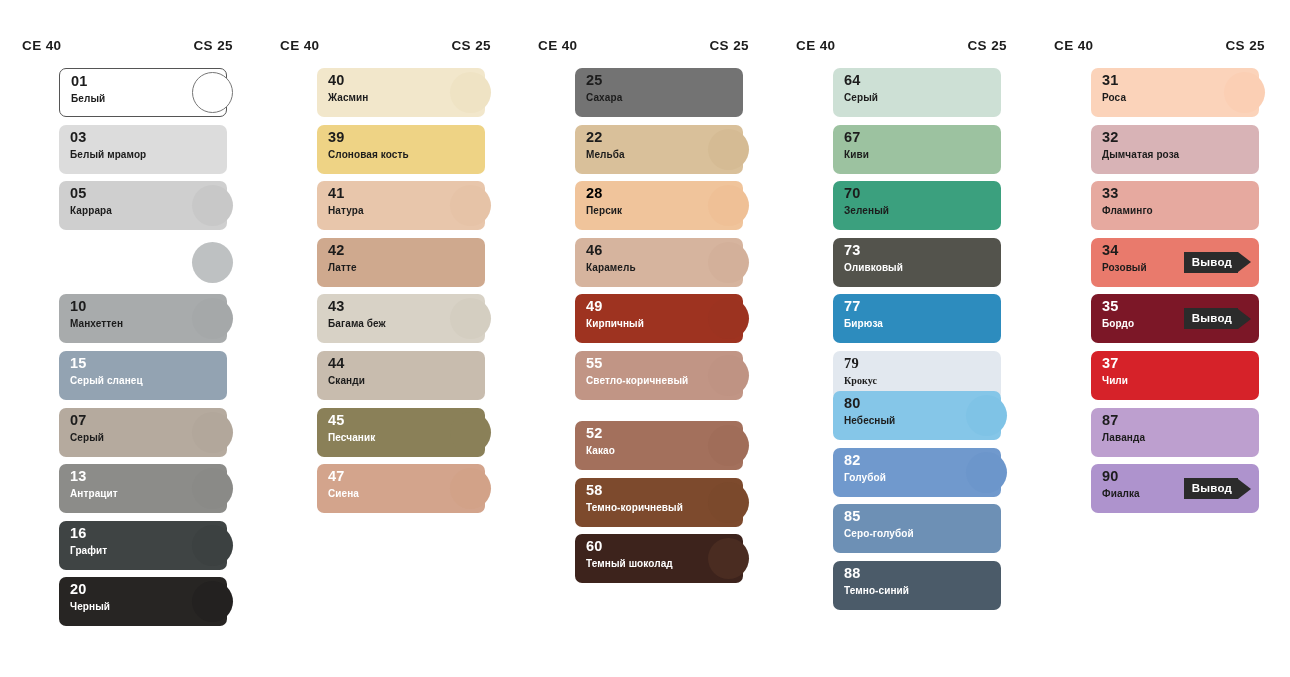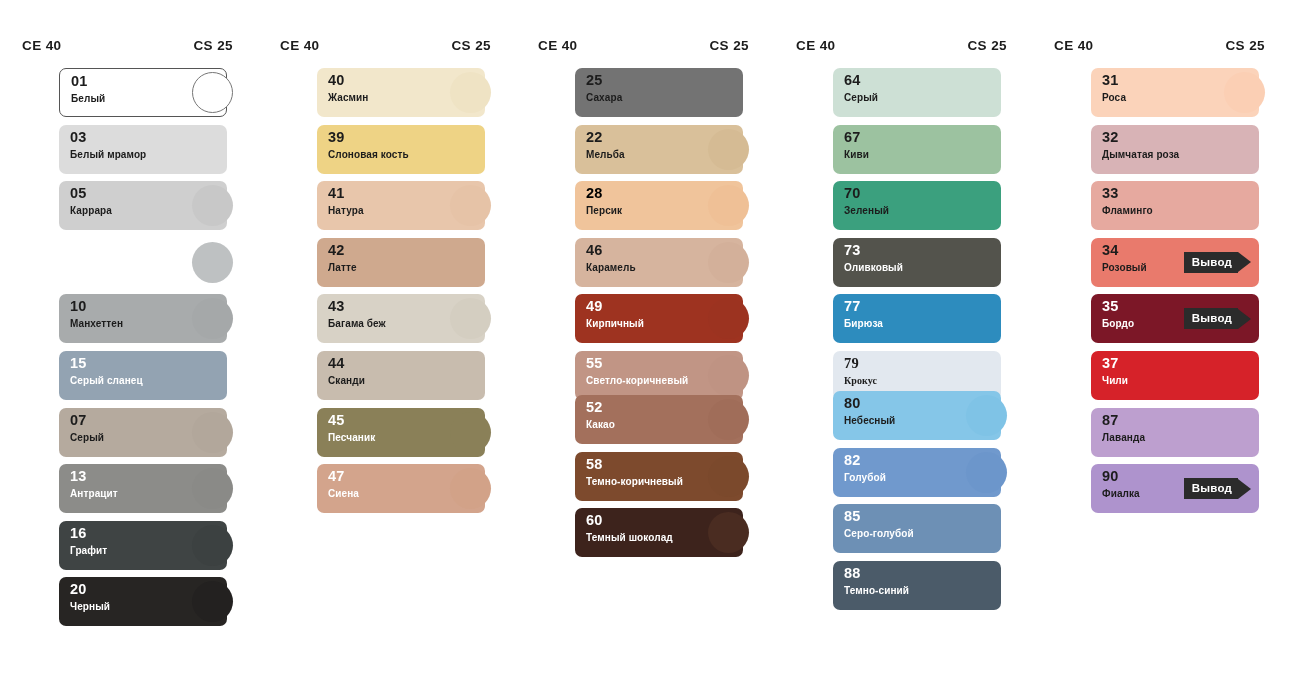--- a/index.html
+++ b/index.html
@@ -306,21 +306,21 @@
           </div>
           <div class="dot" style="background: rgb(211, 176, 154);"></div>
         </div>
         <div class="row" style="height: 56.6px;">
           <div class="swatch" style="background: rgb(158, 51, 32);">
             <div class="sw-code" style="color: rgb(255, 255, 255);">49</div>
             <div class="sw-name" style="color: rgb(255, 255, 255);">Кирпичный</div>
           </div>
           <div class="dot" style="background: rgb(156, 51, 32);"></div>
         </div>
-        <div class="row" style="height: 44px;">
+        <div class="row" style="height: 70px;">
           <div class="swatch" style="background: rgb(193, 149, 133);">
             <div class="sw-code" style="color: rgb(255, 255, 255);">55</div>
             <div class="sw-name" style="color: rgb(255, 255, 255);">Светло-коричневый</div>
           </div>
           <div class="dot" style="background: rgb(191, 147, 131);"></div>
         </div>
         <div class="row" style="height: 56.6px;">
           <div class="swatch" style="background: rgb(163, 112, 92);">
             <div class="sw-code" style="color: rgb(255, 255, 255);">52</div>
             <div class="sw-name" style="color: rgb(255, 255, 255);">Какао</div>

